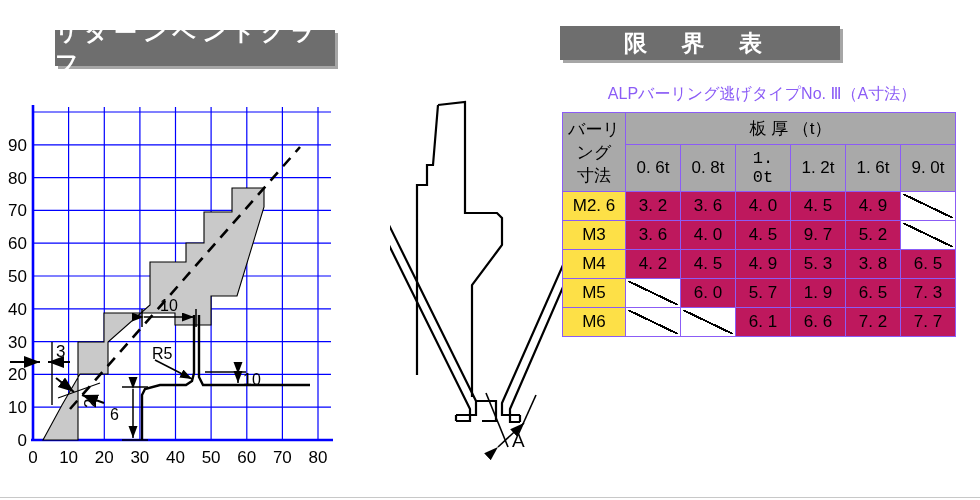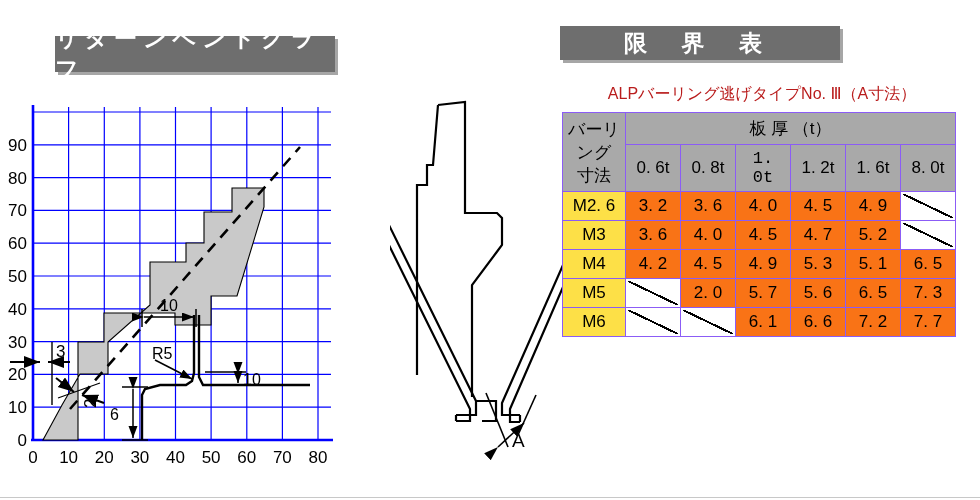--- a/index.html
+++ b/index.html
@@ -7,43 +7,43 @@
     width:980px;height:500px;background:#ffffff;overflow:hidden;
     font-family:"Liberation Sans","DejaVu Sans",sans-serif;
     position:relative;
   }
   .banner{
     position:absolute;background:#6e6e6e;color:#ffffff;
     display:flex;align-items:center;justify-content:center;
     box-shadow:3px 3px 0 rgba(0,0,0,0.35);
     font-weight:bold;letter-spacing:6px;
   }
-  #banner-left{left:55px;top:36px;width:280px;height:36px;font-size:23px;}
+  #banner-left{left:55px;top:30px;width:280px;height:36px;font-size:23px;}
   #banner-right{left:560px;top:26px;width:280px;height:34px;font-size:23px;letter-spacing:14px;}
 
   #graph-panel{position:absolute;left:0;top:95px;width:345px;height:370px;}
   #graph-svg{position:absolute;left:0;top:0;}
 
   #center-panel{position:absolute;left:390px;top:75px;width:265px;height:410px;}
 
   #table-caption{
     position:absolute;left:562px;top:84px;width:400px;
-    font-size:16px;color:#b91c1c;text-align:center;white-space:nowrap;
+    font-size:16px;color:#8b5cf6;text-align:center;white-space:nowrap;
   }
   #limit-table{
     position:absolute;left:562px;top:112px;border-collapse:collapse;
     font-size:17px;color:#000;background:#fff;
   }
   #limit-table th,#limit-table td{
     border:1px solid #8b5cf6;text-align:center;padding:4px;
     height:26px;box-sizing:border-box;
   }
   #limit-table th{background:#a9a9a9;font-weight:normal;}
   #limit-table td.rowhead{background:#fde047;width:63px;}
-  #limit-table td.val{width:55px;background:#f97316;}
+  #limit-table td.val{width:55px;background:#be185d;}
   #limit-table td.blank{
     width:55px;background:#fff;position:relative;
   }
   #limit-table td.blank::after{
     content:"";position:absolute;left:2px;top:2px;right:2px;bottom:2px;
     background:linear-gradient(to top right,
       transparent 0%,transparent calc(50% - 1px),
       #000 calc(50% - 1px),#000 calc(50% + 1px),
       transparent calc(50% + 1px),transparent 100%);
   }
@@ -221,57 +221,57 @@
         <div>寸法</div>
       </th>
       <th colspan="6">板 厚 （t）</th>
     </tr>
     <tr id="col-header-row">
         <th style="width: 55px; margin-left: 40px;">0. 6t</th>
         <th style="width: 55px;">0. 8t</th>
         <th style="width: 55px; font-family: Liberation Mono, monospace;">1. 0t</th>
         <th style="width: 55px;">1. 2t</th>
         <th style="width: 55px;">1. 6t</th>
-        <th style="width: 55px;">8. 0t</th>
+        <th style="width: 55px;">9. 0t</th>
       </tr>
   </thead>
   <tbody id="table-body">
       <tr>
         <td class="rowhead">M2. 6</td>
         <td class="val">3. 2</td>
         <td class="val">3. 6</td>
         <td class="val">4. 0</td>
         <td class="val">4. 5</td>
         <td class="val">4. 9</td>
         <td class="blank"></td>
       </tr>
       <tr>
         <td class="rowhead">M3</td>
         <td class="val">3. 6</td>
         <td class="val">4. 0</td>
         <td class="val">4. 5</td>
-        <td class="val">4. 7</td>
+        <td class="val">9. 7</td>
         <td class="val">5. 2</td>
         <td class="blank"></td>
       </tr>
       <tr>
         <td class="rowhead">M4</td>
         <td class="val">4. 2</td>
         <td class="val">4. 5</td>
         <td class="val">4. 9</td>
         <td class="val">5. 3</td>
-        <td class="val">5. 1</td>
+        <td class="val">3. 8</td>
         <td class="val">6. 5</td>
       </tr>
       <tr>
         <td class="rowhead">M5</td>
         <td class="blank"></td>
-        <td class="val">2. 0</td>
+        <td class="val">6. 0</td>
         <td class="val">5. 7</td>
-        <td class="val">5. 6</td>
+        <td class="val">1. 9</td>
         <td class="val">6. 5</td>
         <td class="val">7. 3</td>
       </tr>
       <tr>
         <td class="rowhead">M6</td>
         <td class="blank"></td>
         <td class="blank"></td>
         <td class="val">6. 1</td>
         <td class="val">6. 6</td>
         <td class="val">7. 2</td>

